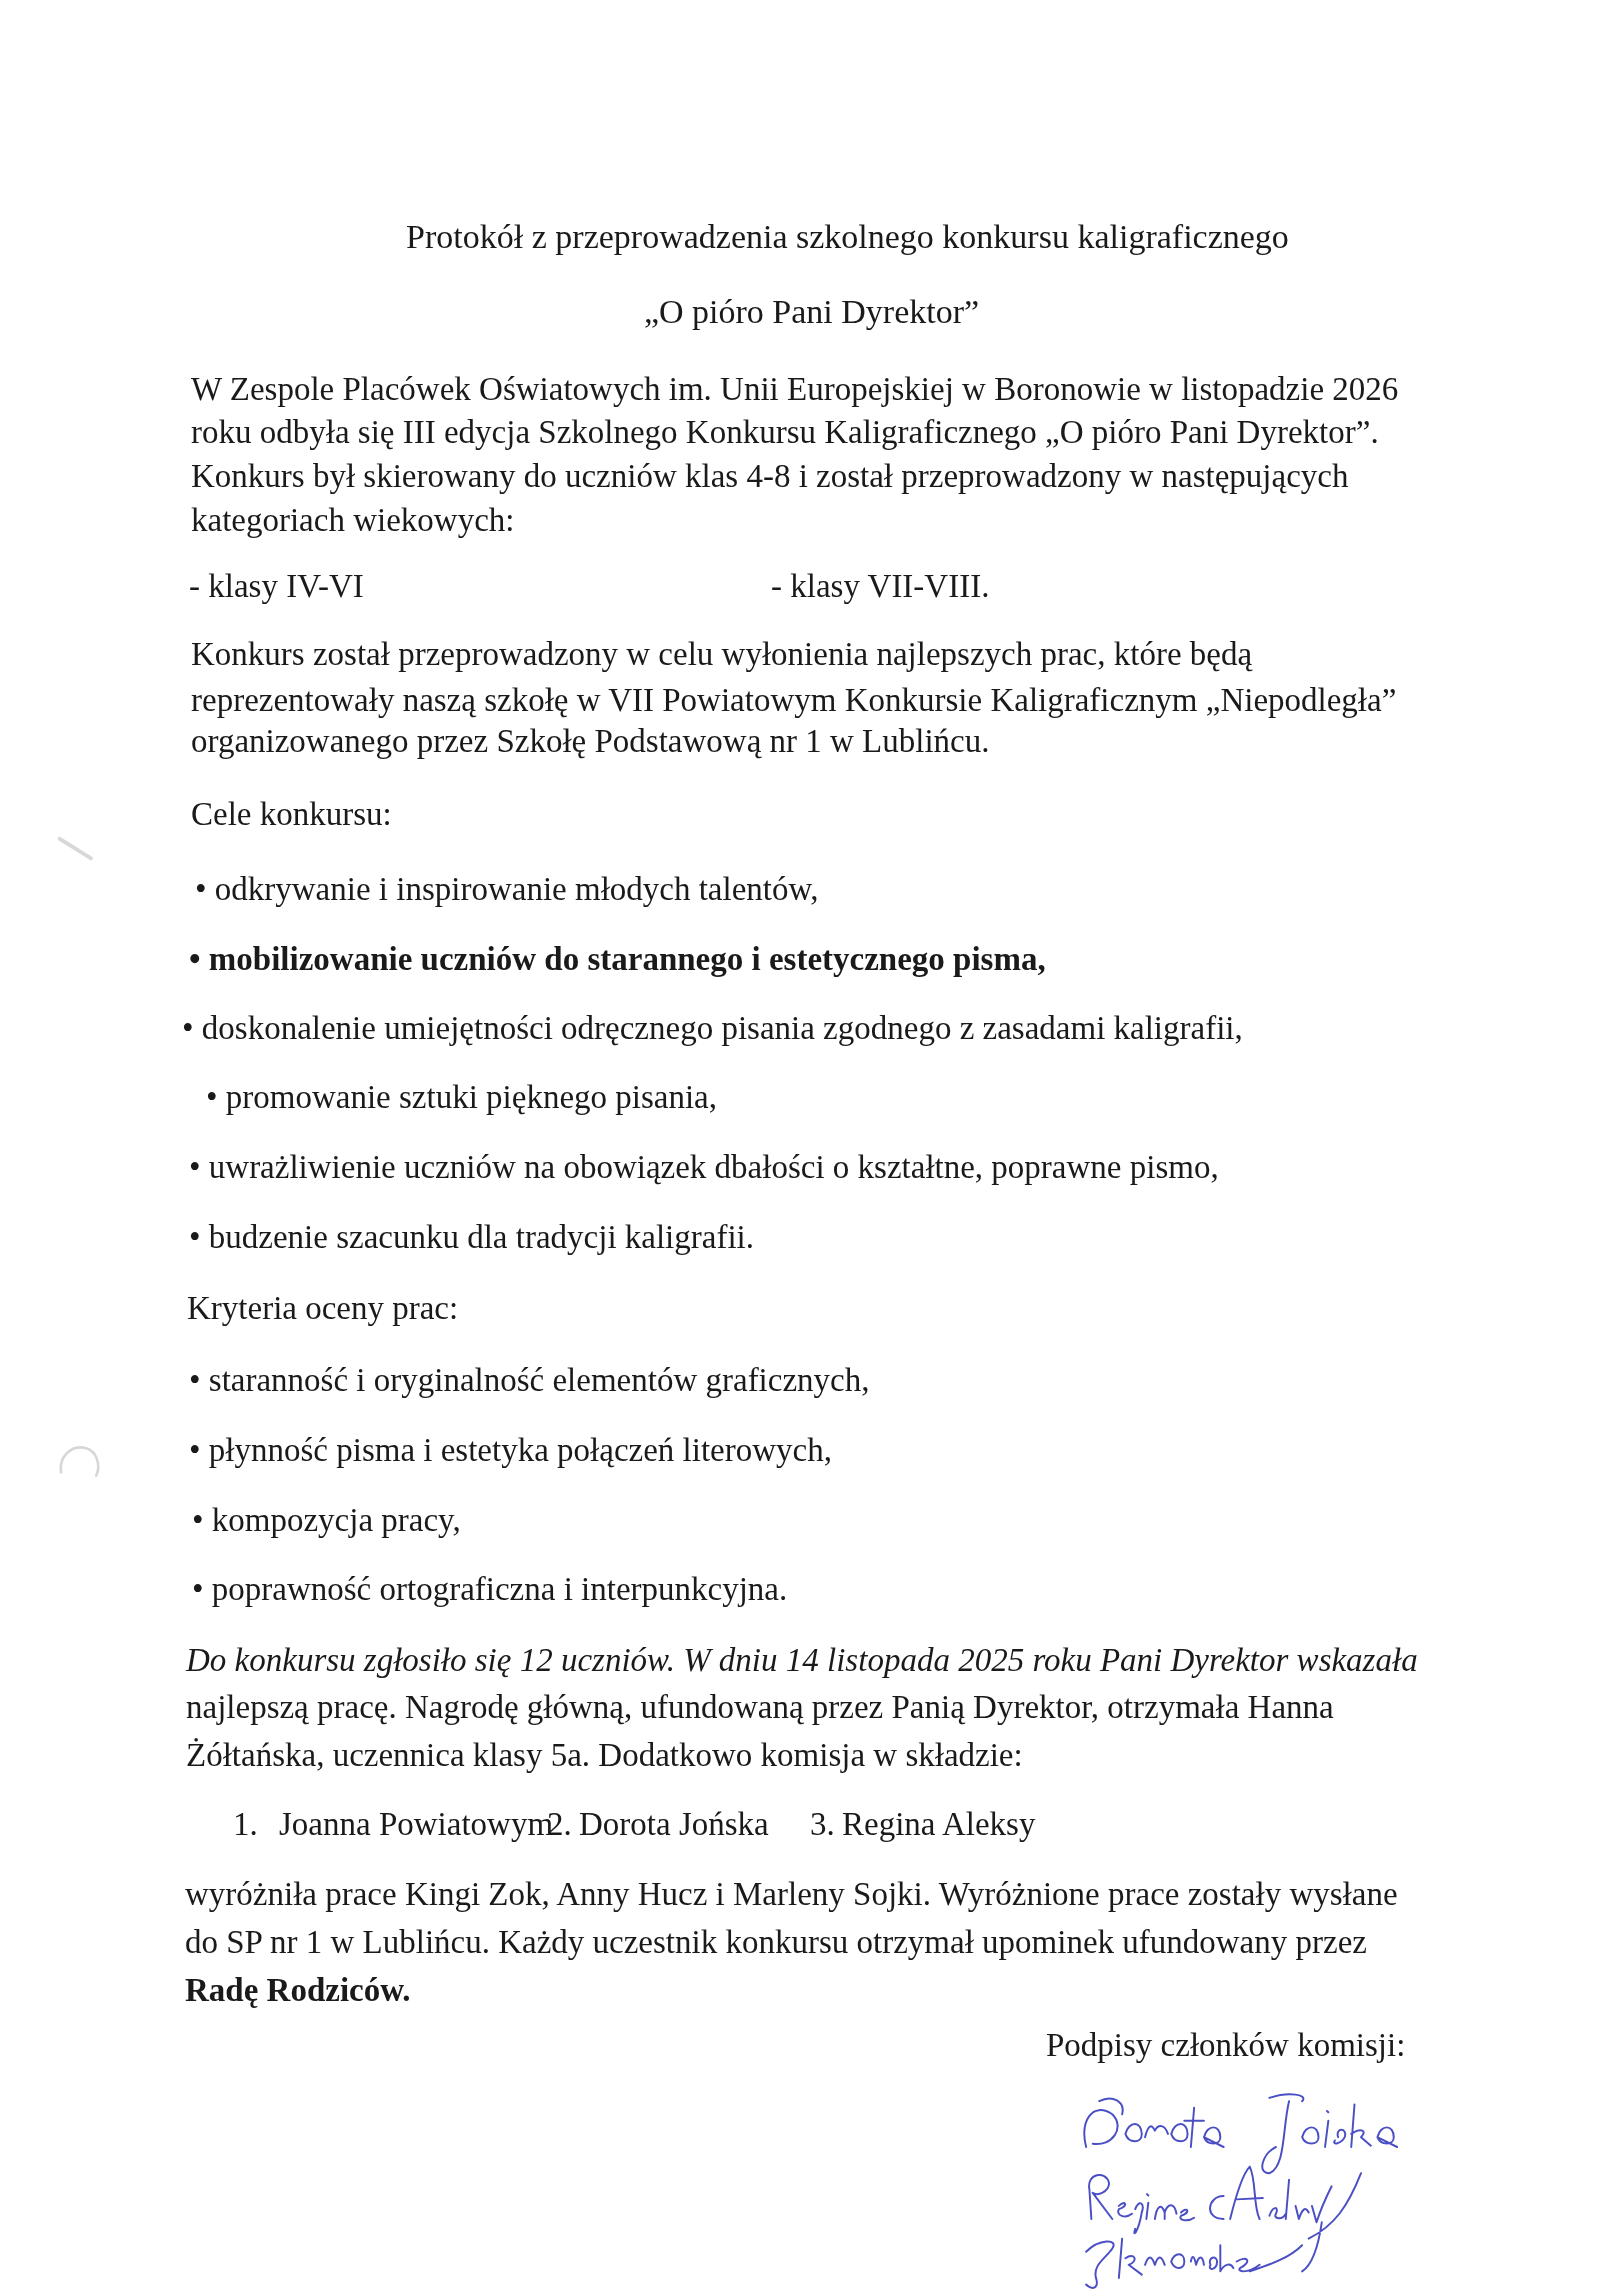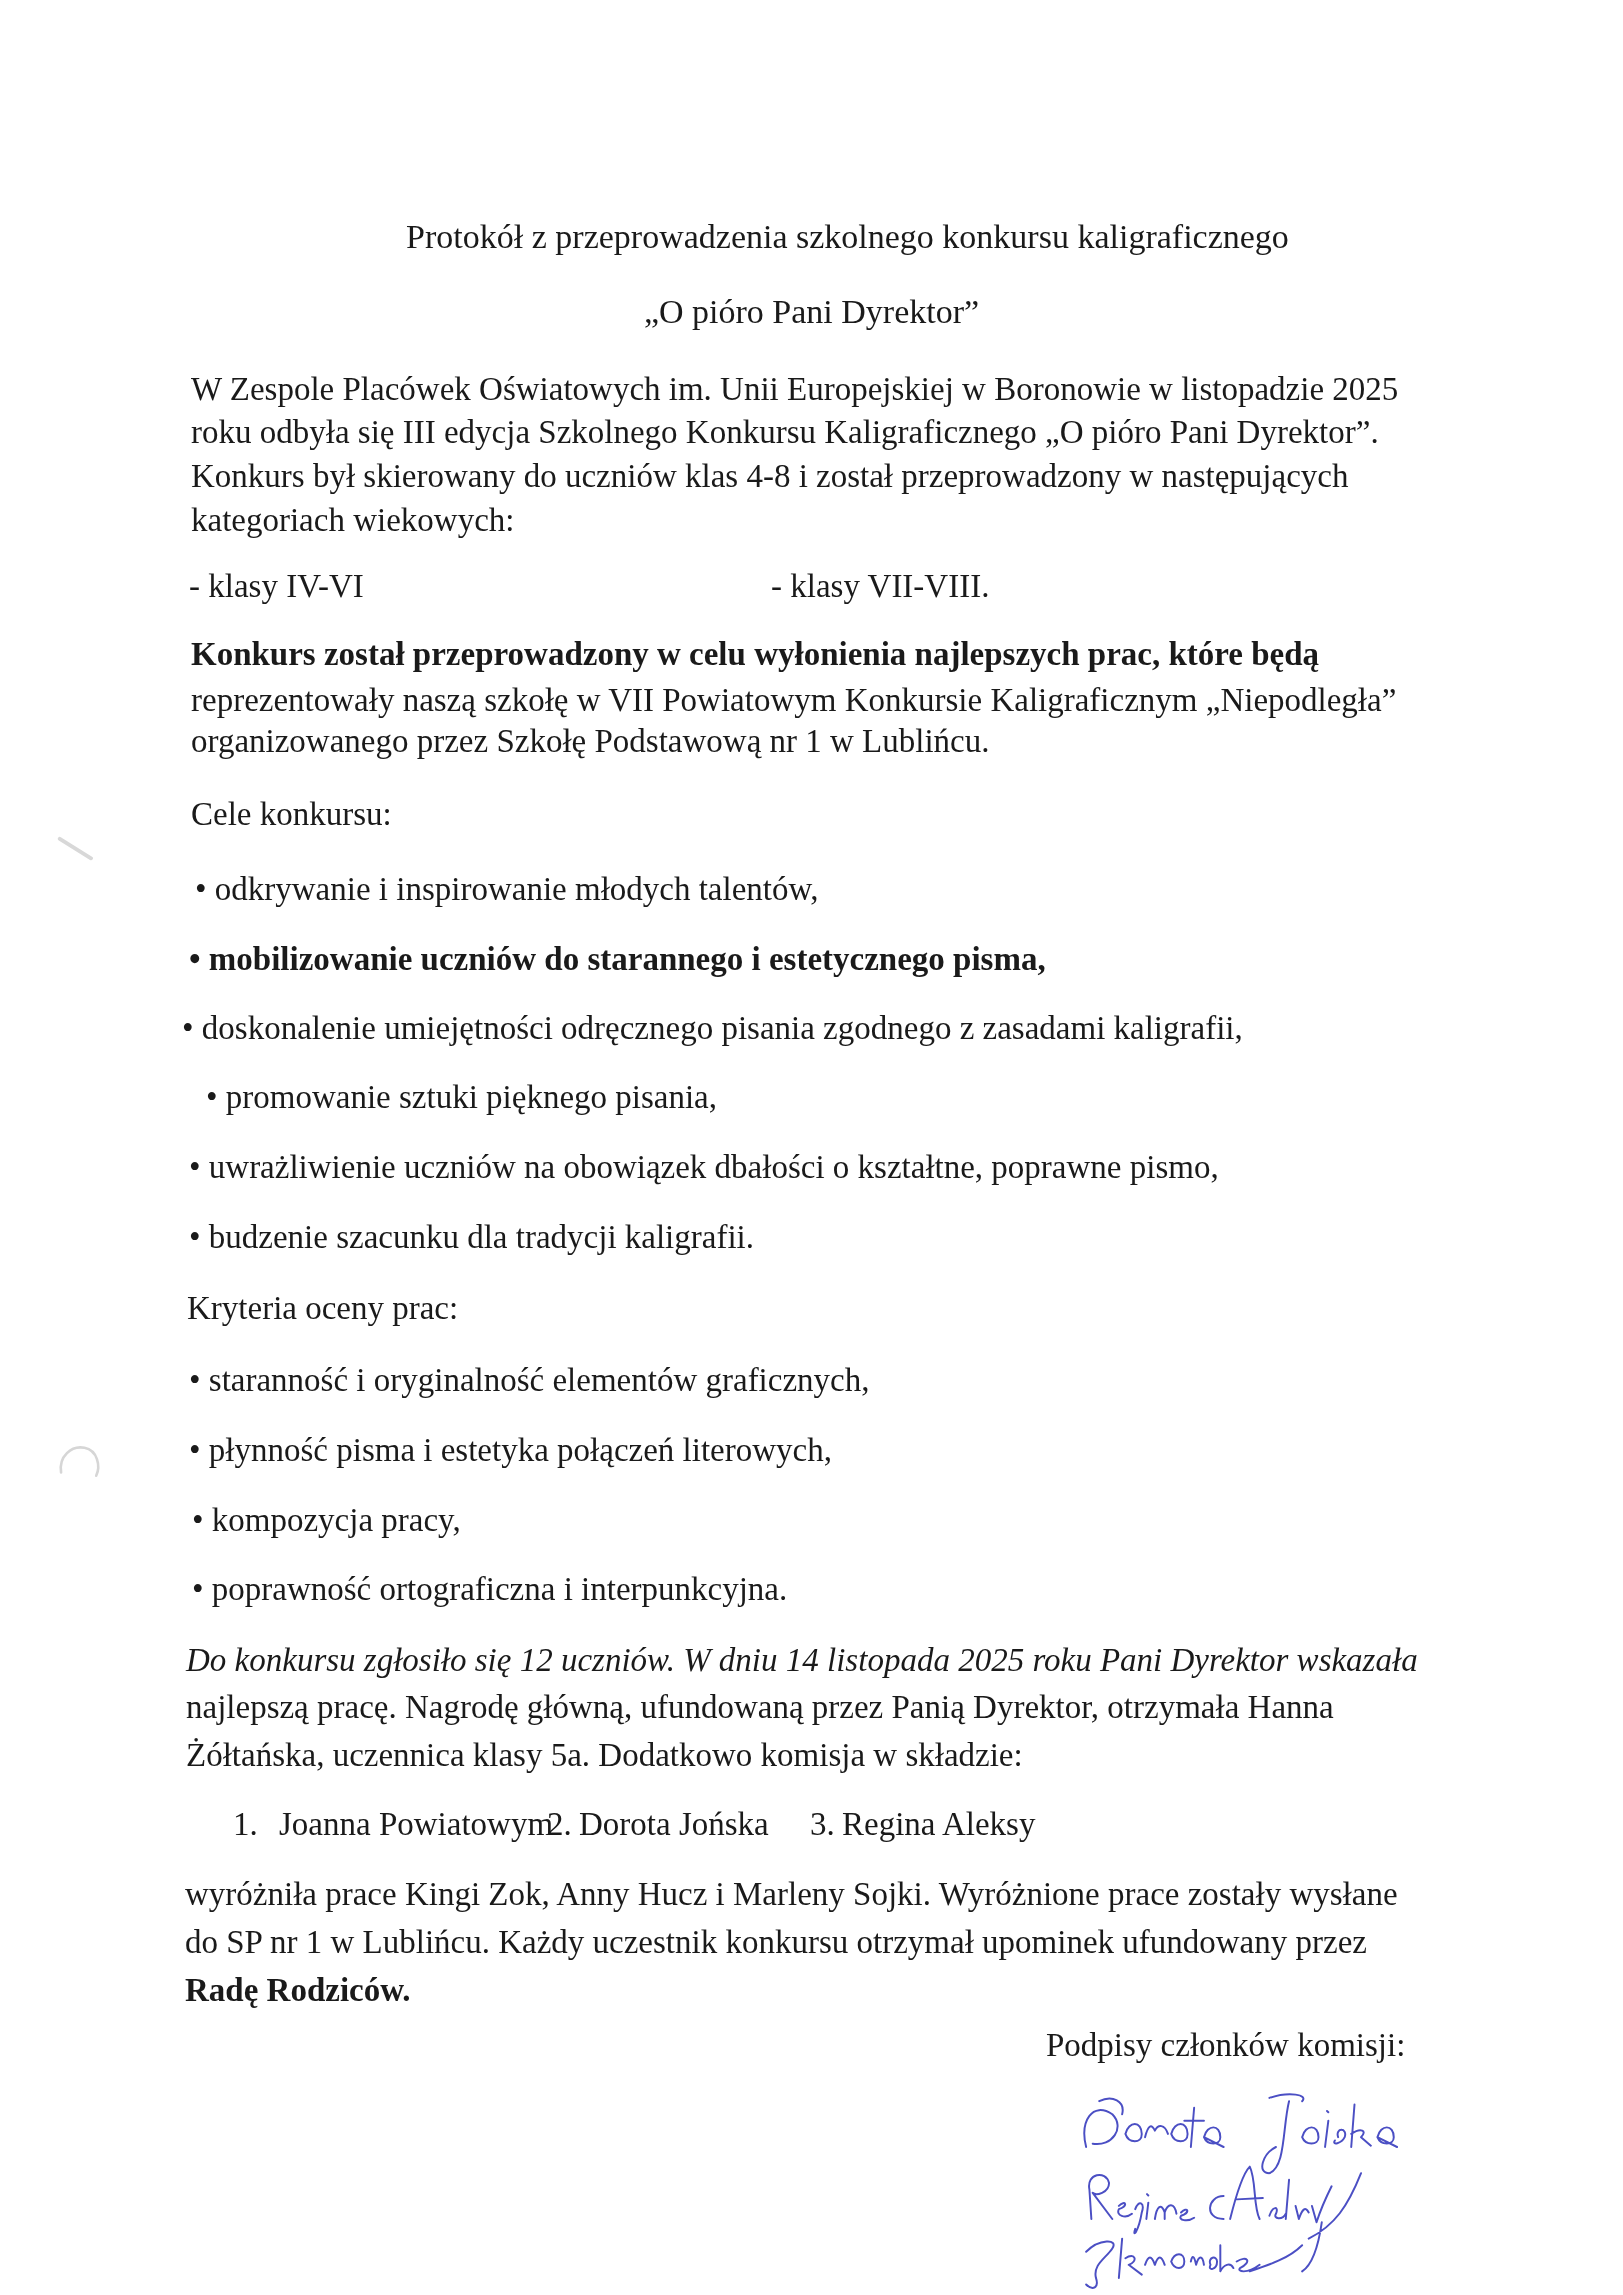--- a/index.html
+++ b/index.html
@@ -11,31 +11,31 @@
   .mark { position: absolute; }
   .sig { position: absolute; left: 1073px; top: 2075px; width: 419px; height: 216px; }
 </style>
 </head>
 <body>
 
 <div class="title" style="top:218px;margin-left:36px;">Protokół z przeprowadzenia szkolnego konkursu kaligraficznego</div>
 <div class="title" style="top:293px;">„O pióro Pani Dyrektor”</div>
 
 <div>
-  <div class="t" style="left:191px; top:367px;">W Zespole Placówek Oświatowych im. Unii Europejskiej w Boronowie w listopadzie 2025</div>
+  <div class="t" style="left:191px; top:367px;">W Zespole Placówek Oświatowych im. Unii Europejskiej w Boronowie w listopadzie 2026</div>
   <div class="t" style="left:191px; top:410px;">roku odbyła się III edycja Szkolnego Konkursu Kaligraficznego „O pióro Pani Dyrektor”.</div>
   <div class="t" style="left:191px; top:454px;">Konkurs był skierowany do uczniów klas 4-8 i został przeprowadzony w następujących</div>
   <div class="t" style="left:191px; top:498px;">kategoriach wiekowych:</div>
 </div>
 
 <div class="t" style="left:189px; top:564px;">- klasy IV-VI</div>
 <div class="t" style="left:771px; top:564px;">- klasy VII-VIII.</div>
 
 <div>
-  <div class="t" style="left:191px; top:632px;font-weight:bold;">Konkurs został przeprowadzony w celu wyłonienia najlepszych prac, które będą</div>
+  <div class="t" style="left:191px; top:632px;">Konkurs został przeprowadzony w celu wyłonienia najlepszych prac, które będą</div>
   <div class="t" style="left:191px; top:678px;">reprezentowały naszą szkołę w VII Powiatowym Konkursie Kaligraficznym „Niepodległa”</div>
   <div class="t" style="left:191px; top:719px;">organizowanego przez Szkołę Podstawową nr 1 w Lublińcu.</div>
 </div>
 
 <div class="t" style="left:191px; top:792px;text-align:right;">Cele konkursu:</div>
 <div>
   <div class="t" style="left:195px; top:867px;">• odkrywanie i inspirowanie młodych talentów,</div>
   <div class="t" style="left:189px; top:937px;font-weight:bold;">• mobilizowanie uczniów do starannego i estetycznego pisma,</div>
   <div class="t" style="left:182px; top:1006px;">• doskonalenie umiejętności odręcznego pisania zgodnego z zasadami kaligrafii,</div>
   <div class="t" style="left:206px; top:1075px;">• promowanie sztuki pięknego pisania,</div>

